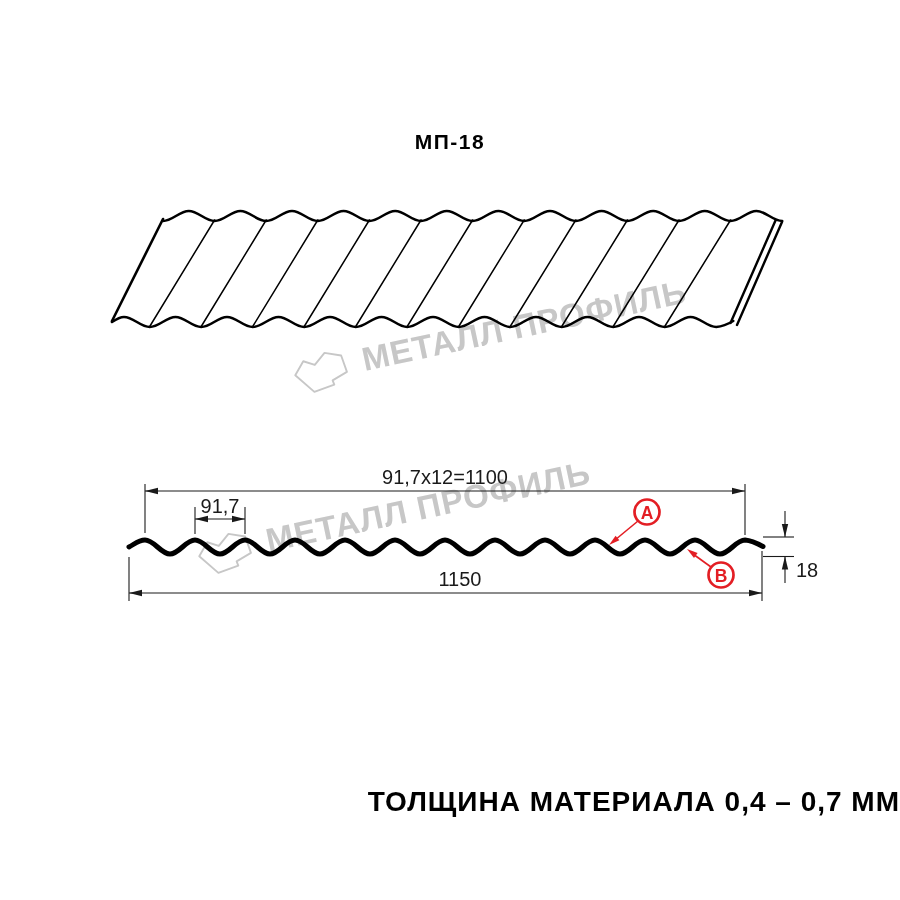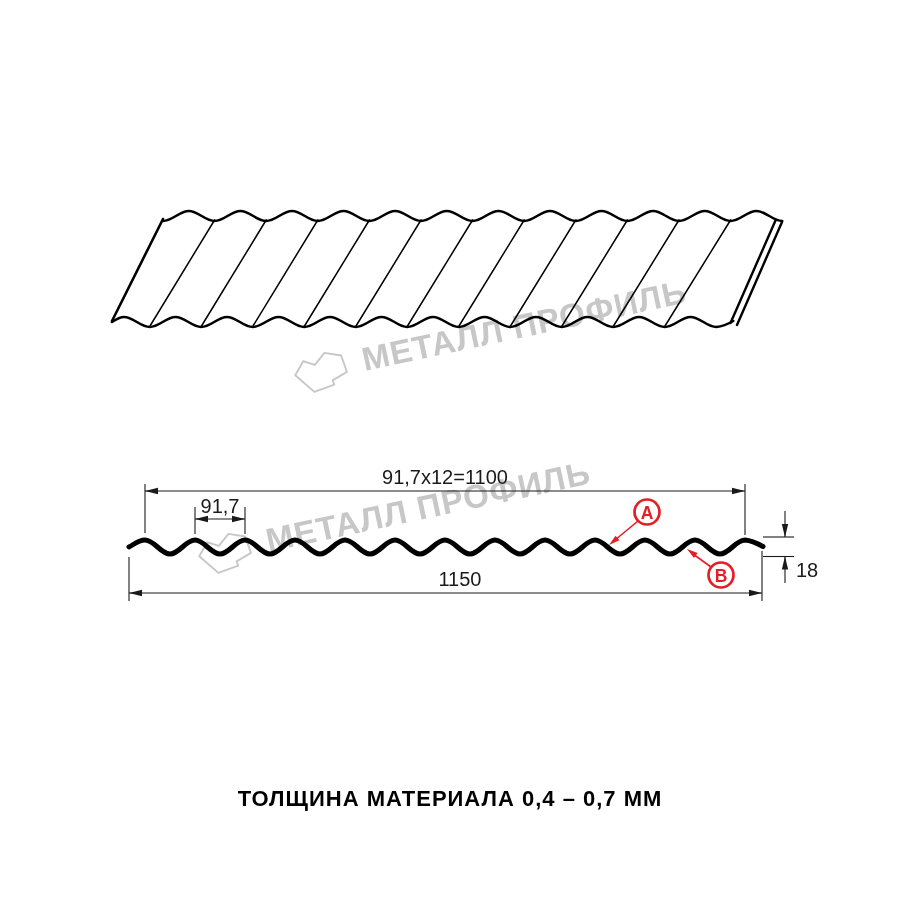--- a/index.html
+++ b/index.html
@@ -9,22 +9,22 @@
   }
   .page-title{
     position:absolute;left:0;top:69px;width:900px;text-align:center;
     font-size:43px;font-weight:bold;letter-spacing:2px;color:#000;
   }
   .page-subtitle{
     position:absolute;left:0;top:130px;width:900px;text-align:center;
     font-size:21px;font-weight:bold;letter-spacing:1.5px;color:#000;
   }
   .footer-note{
-    position:absolute;left:0;top:786px;width:900px;text-align:center;
-    font-size:22px;font-weight:bold;letter-spacing:1px;color:#000;
+    position:absolute;left:0;top:786px;width:900px;text-align:right;
+    font-size:28px;font-weight:bold;letter-spacing:1px;color:#000;
   }
   .watermark{
     position:absolute;display:flex;align-items:center;gap:10px;
     transform:rotate(-12deg);transform-origin:left center;
     color:#c7c7c7;white-space:nowrap;pointer-events:none;
   }
   .watermark .wm-text{
     font-size:33px;font-weight:bold;letter-spacing:1px;
   }
   .wm-1{left:288px;top:352px;}
@@ -46,20 +46,21 @@
     <span class="wm-text">МЕТАЛЛ ПРОФИЛЬ</span>
   </div>
 
   <div class="watermark wm-2">
     <svg width="66" height="48" viewBox="0 0 78 64">
       <polygon points="4.7,33 19,17 33,25 49,12 70,20 73,43 52,50 53,56 25,60" fill="none" stroke="#c7c7c7" stroke-width="2.5" stroke-linejoin="round"></polygon>
     </svg>
     <span class="wm-text">МЕТАЛЛ ПРОФИЛЬ</span>
   </div>
 
+  <div class="page-subtitle">МП-18</div>
 
   <svg class="drawing" width="900" height="900" viewBox="0 0 900 900">
 
     <g fill="none" stroke="#000" stroke-linecap="round">
 
       <path stroke-width="2.6" d="M163,221
         c9.4,0 16.4,-10 25.8,-10 c9.4,0 16.4,10 25.8,10
         c9.4,0 16.4,-10 25.8,-10 c9.4,0 16.4,10 25.8,10
         c9.4,0 16.4,-10 25.8,-10 c9.4,0 16.4,10 25.8,10
         c9.4,0 16.4,-10 25.8,-10 c9.4,0 16.4,10 25.8,10

